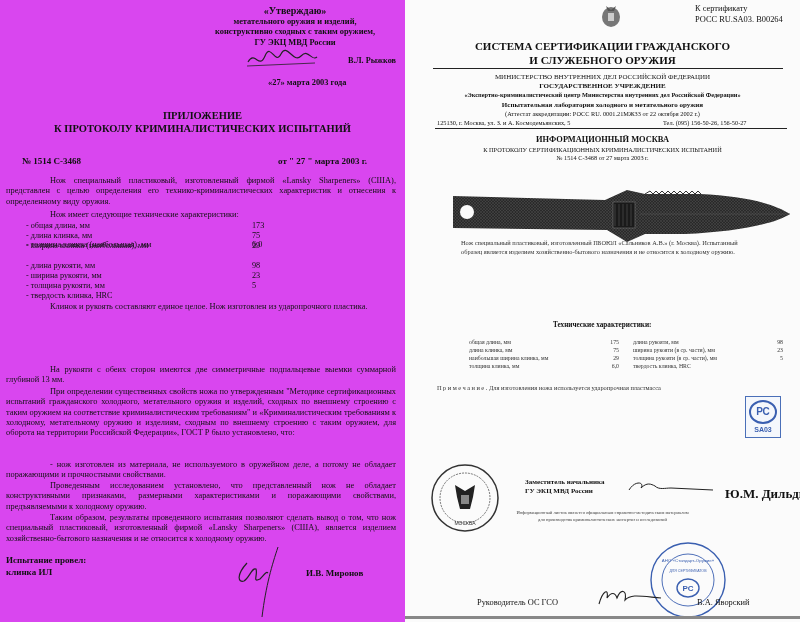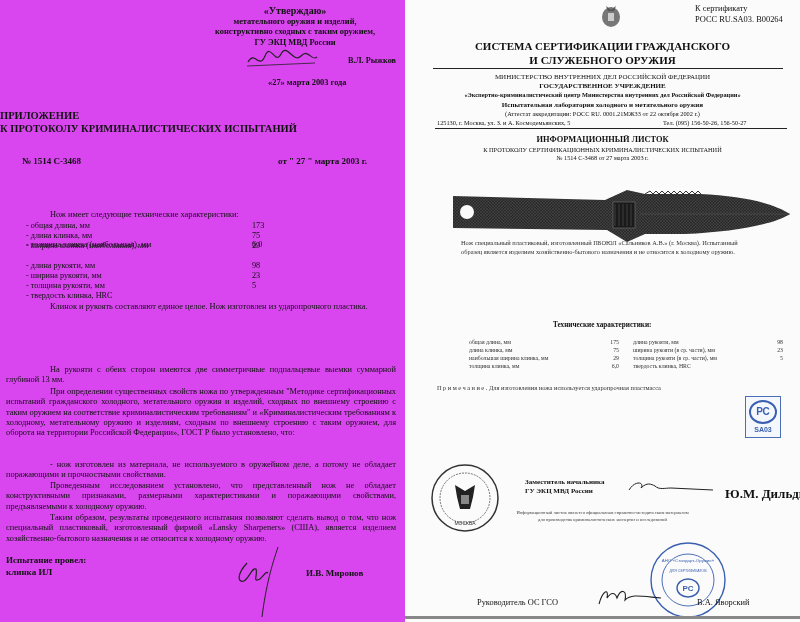--- a/index.html
+++ b/index.html
@@ -8,21 +8,21 @@
   #left-page { left:0; width:405px; }
   #right-page { left:405px; width:395px; background:#fbfbfb; }
   .abs { position:absolute; white-space:nowrap; }
   .b { font-weight:bold; }
 
   
   .approve { position:absolute; left:200px; top:6px; width:190px; text-align:center; font-size:8.4px; font-weight:bold; line-height:10.5px; }
   .approve .t { font-size:10px; }
   .sig-name { position:absolute; left:318px; top:56px; font-size:8.2px; font-weight:bold;margin-left:30px; }
   .approve-date { position:absolute; left:268px; top:78px; font-size:8.4px; font-weight:bold; }
-  .l-title { position:absolute; left:0; width:405px; text-align:left; font-size:10.5px; font-weight:bold; }
+  .l-title { position:absolute; left:0; width:405px; text-align:center; font-size:10.5px; font-weight:bold; }
   .body-l { position:absolute; left:6px; width:390px; font-size:8.4px; line-height:10.3px; text-align:justify; }
   .indent { text-indent:44px; }
   .spec-row { position:absolute; left:26px; width:250px; font-size:8.2px; }
   .spec-row .v { position:absolute; left:226px; }
 
   
   .r-center { position:absolute; left:0; width:395px; text-align:center; }
   .hr { position:absolute; height:0; border-top:1.4px solid #222; }
   .cert-ref { position:absolute; left:290px; top:4px; font-size:8.4px; line-height:10.5px; font-family:"Liberation Serif", serif; }
   .tiny { font-size:6.4px; color:#333; }
@@ -46,20 +46,21 @@
   </svg>
   <div class="sig-name">В.Л. Рыжков</div>
   <div class="approve-date">«27» марта 2003 года</div>
 
   <div class="l-title" style="top:110px">ПРИЛОЖЕНИЕ</div>
   <div class="l-title" style="top:123px">К ПРОТОКОЛУ КРИМИНАЛИСТИЧЕСКИХ ИСПЫТАНИЙ</div>
 
   <div class="abs b" style="left:22px;top:156px;font-size:9px">№ 1514   С-3468</div>
   <div class="abs b" style="left:278px;top:156px;font-size:9px">от " 27 " марта 2003 г.</div>
 
+  <div class="body-l indent" style="top:176px">Нож специальный пластиковый, изготовленный фирмой «Lansky Sharpeners» (США), представлен с целью определения его технико-криминалистических характеристик и отнесения к определенному виду оружия.</div>
   <div class="abs" style="left:50px;top:210px;font-size:8.4px">Нож имеет следующие технические характеристики:</div>
 
   <div class="spec-row" style="top:221px"><span>- общая длина, мм</span><span class="v">173</span></div>
   <div class="spec-row" style="top:231px"><span>- длина клинка, мм</span><span class="v">75</span></div>
   <div class="spec-row" style="top:241px"><span>- ширина клинка (наибольшая), мм</span><span class="v">29</span></div>
   <div class="spec-row" style="top:240px"><span>- толщина клинка (наибольшая), мм</span><span class="v">6,0</span></div>
   <div class="spec-row" style="top:261px"><span>- длина рукояти, мм</span><span class="v">98</span></div>
   <div class="spec-row" style="top:271px"><span>- ширина рукояти, мм</span><span class="v">23</span></div>
   <div class="spec-row" style="top:281px"><span>- толщина рукояти, мм</span><span class="v">5</span></div>
   <div class="spec-row" style="top:291px"><span>- твердость клинка, HRC</span><span class="v"></span></div>
@@ -98,21 +99,21 @@
 
   <div class="r-center" style="top:73px;font-size:7px">МИНИСТЕРСТВО ВНУТРЕННИХ ДЕЛ РОССИЙСКОЙ ФЕДЕРАЦИИ</div>
   <div class="r-center b" style="top:82px;font-size:7px">ГОСУДАРСТВЕННОЕ УЧРЕЖДЕНИЕ</div>
   <div class="r-center b" style="top:91px;font-size:6.3px">«Экспертно-криминалистический центр Министерства внутренних дел Российской Федерации»</div>
   <div class="r-center b" style="top:101px;font-size:7px">Испытательная лаборатория холодного и метательного оружия</div>
   <div class="r-center" style="top:110px;font-size:6.3px">(Аттестат аккредитации: РОСС RU. 0001.21МЖ33 от 22 октября 2002 г.)</div>
   <div class="abs" style="left:32px;top:119px;font-size:6.3px">125130, г. Москва, ул. З. и А. Космодемьянских, 5</div>
   <div class="abs" style="left:258px;top:119px;font-size:6.3px">Тел. (095) 156-50-26, 156-50-27</div>
   <div class="hr" style="left:30px;width:352px;top:128px;border-top-width:1px"></div>
 
-  <div class="r-center b" style="top:135px;font-size:8.4px">ИНФОРМАЦИОННЫЙ ЛИСТОК</div>
+  <div class="r-center b" style="top:135px;font-size:8.4px">ИНФОРМАЦИОННЫЙ МОСКВА</div>
   <div class="r-center" style="top:146px;font-size:6.3px">К ПРОТОКОЛУ СЕРТИФИКАЦИОННЫХ КРИМИНАЛИСТИЧЕСКИХ ИСПЫТАНИЙ</div>
   <div class="r-center" style="top:154px;font-size:6.3px">№ 1514 С-3468  от 27 марта  2003 г.</div>
 
   <svg class="abs" style="left:40px;top:188px" width="350" height="55" viewBox="0 0 350 55">
     <defs>
       <pattern id="grid" width="3" height="3" patternUnits="userSpaceOnUse">
         <rect width="3" height="3" fill="#2a2a2a"></rect>
         <path d="M0 0 L3 3 M3 0 L0 3" stroke="#555" stroke-width="0.4"></path>
       </pattern>
     </defs>

